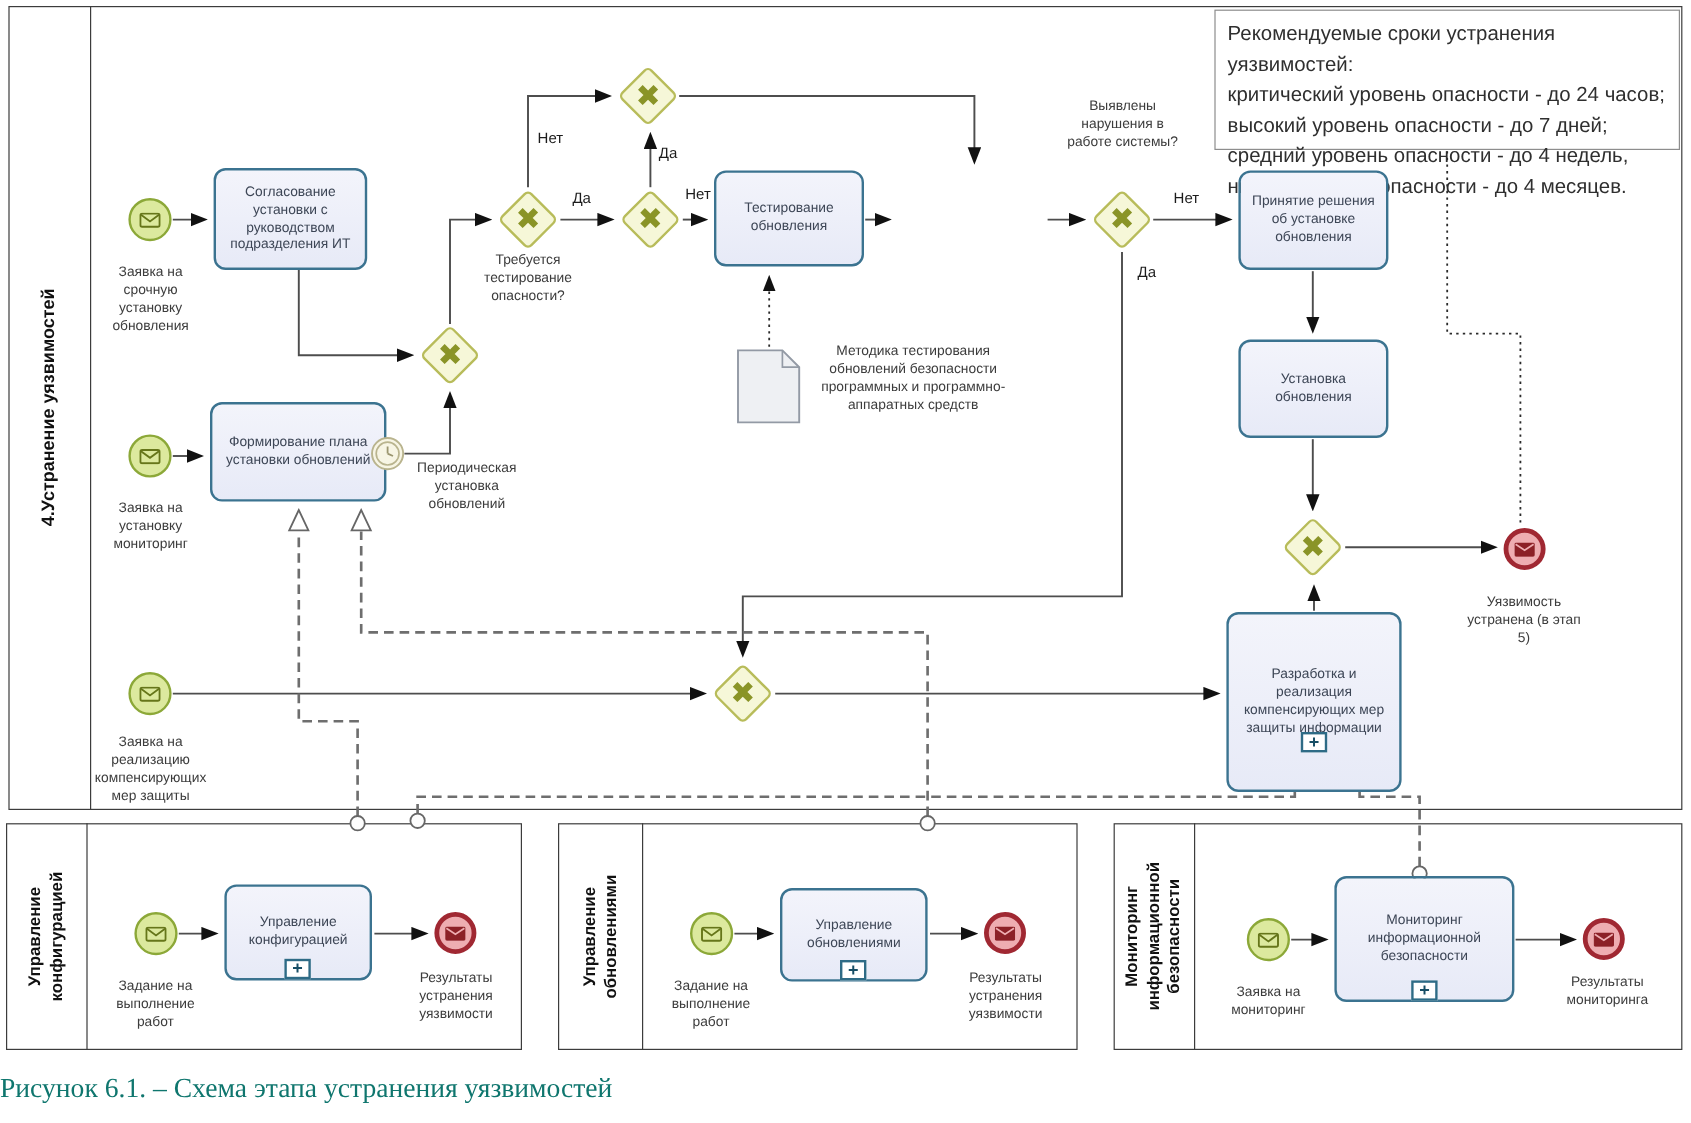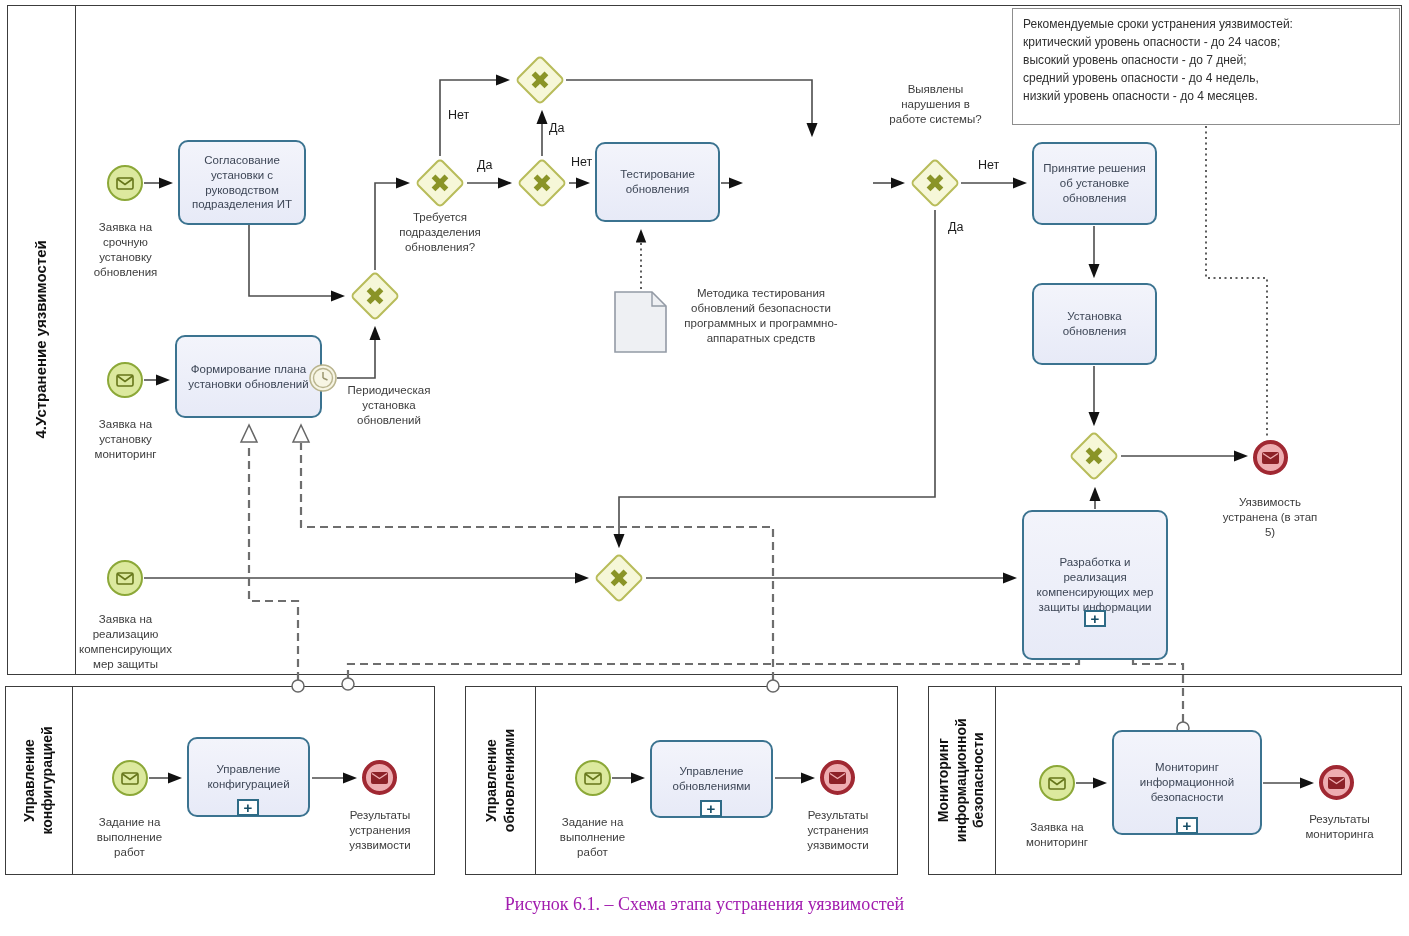--- a/index.html
+++ b/index.html
@@ -23,23 +23,23 @@
       align-items:center;justify-content:center;z-index:3;}
   .ev-start{width:36px;height:36px;background:#dce99e;border:2.5px solid #8ca838;}
   .ev-end{width:35px;height:35px;background:#eeadb1;border:4px solid #a02832;}
   .timer{position:absolute;z-index:4;}
   .lbl{position:absolute;color:#3c3c3c;font-size:11.5px;text-align:center;line-height:1.3;z-index:2;}
   .elbl{position:absolute;color:#1c1c1c;font-size:12.5px;z-index:2;}
   .plusbox{position:absolute;width:22px;height:17px;background:#fff;border:2px solid #2e6b86;
            color:#174e66;font-weight:bold;font-size:15px;line-height:13px;text-align:center;
            box-sizing:border-box;z-index:4;}
   .annotation{position:absolute;background:#fff;border:1.5px solid #8d8d8d;color:#2f2f2f;
-              font-size:12px;line-height:1.5;padding:6px 10px;box-sizing:border-box;z-index:2;}
-  .caption{position:absolute;left:0;top:894px;width:100%;text-align:center;color:#a21caf;
-           font-family:"Liberation Serif","DejaVu Serif",serif;font-size:18px;z-index:2;}
+              font-size:17px;line-height:1.5;padding:6px 10px;box-sizing:border-box;z-index:2;}
+  .caption{position:absolute;left:0;top:894px;width:100%;text-align:left;color:#0f766e;
+           font-family:"Liberation Serif","DejaVu Serif",serif;font-size:23px;z-index:2;}
 </style>
 </head>
 <body>
 
 <div id="stage">
 
   <div class="pool" style="left:7px;top:5px;width:1395px;height:670px"></div>
   <div class="laneline" style="left:75px;top:5px;height:670px"></div>
 
   <div class="pool" style="left:5px;top:686px;width:430px;height:189px"></div>
@@ -189,21 +189,21 @@
   <div class="gateway" style="left:917px;top:165px">
       <span>✖</span>
     </div>
   <div class="gateway" style="left:601px;top:560px">
       <span>✖</span>
     </div>
   <div class="gateway" style="left:1076px;top:438px">
       <span>✖</span>
     </div>
 
-  <div class="lbl" style="left:390px;top:210px;width:100px">Требуется подразделения обновления?</div>
+  <div class="lbl" style="left:390px;top:210px;width:100px">Требуется тестирование опасности?</div>
   <div class="lbl" style="left:888px;top:82px;width:95px">Выявлены нарушения в работе системы?</div>
 
   <div class="elbl" style="left:448px;top:108px">Нет</div>
   <div class="elbl" style="left:477px;top:158px">Да</div>
   <div class="elbl" style="left:549px;top:121px">Да</div>
   <div class="elbl" style="left:571px;top:155px">Нет</div>
   <div class="elbl" style="left:978px;top:158px">Нет</div>
   <div class="elbl" style="left:948px;top:220px">Да</div>
 
   <div class="lbl" style="left:675px;top:286px;width:172px">Методика тестирования обновлений безопасности программных и программно-аппаратных средств</div>

